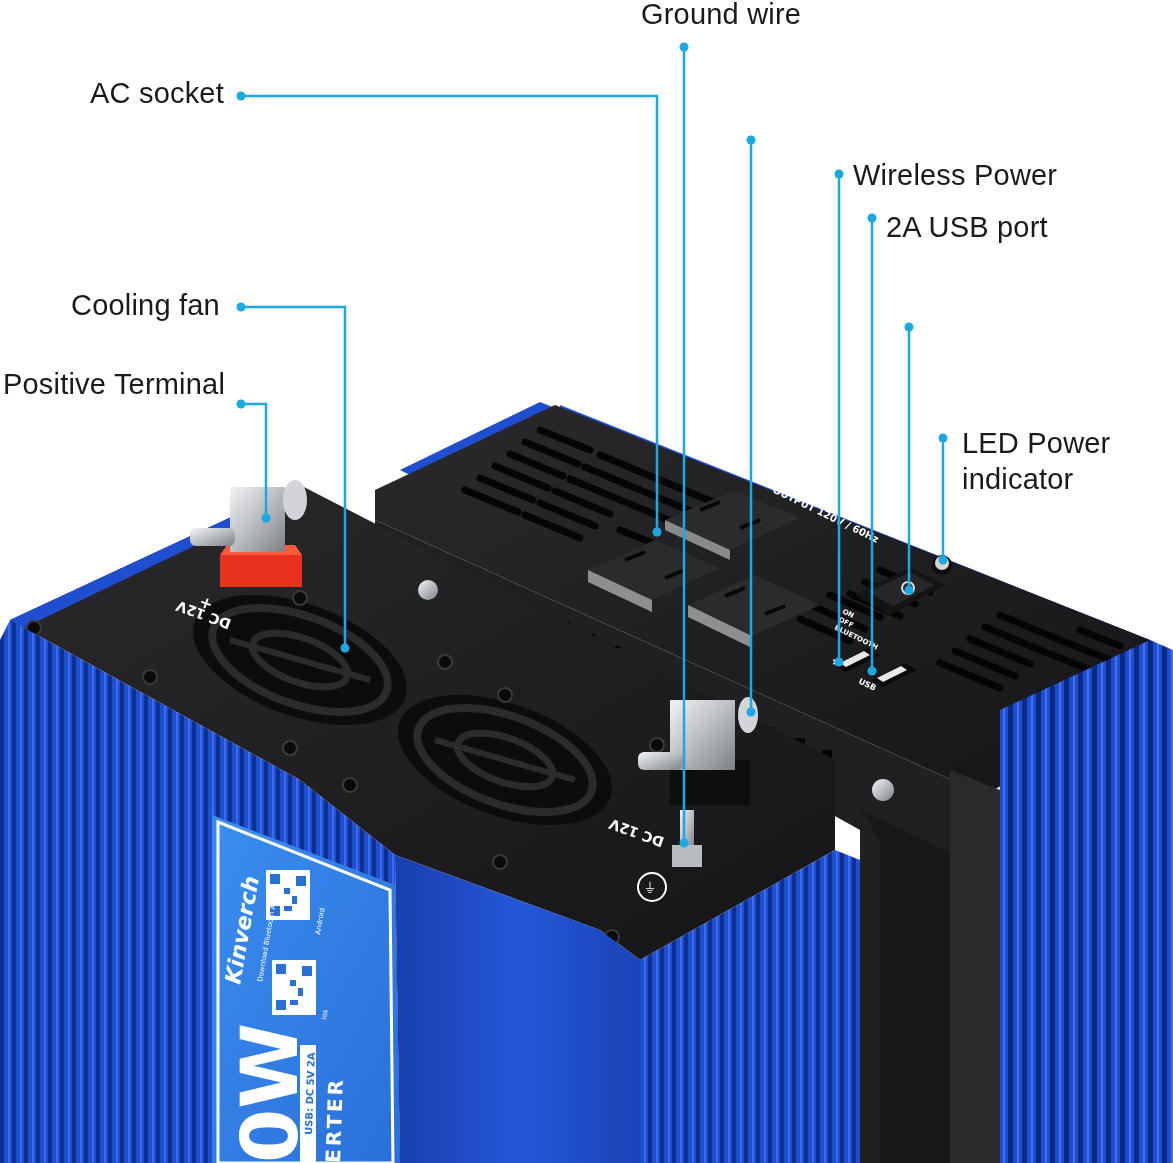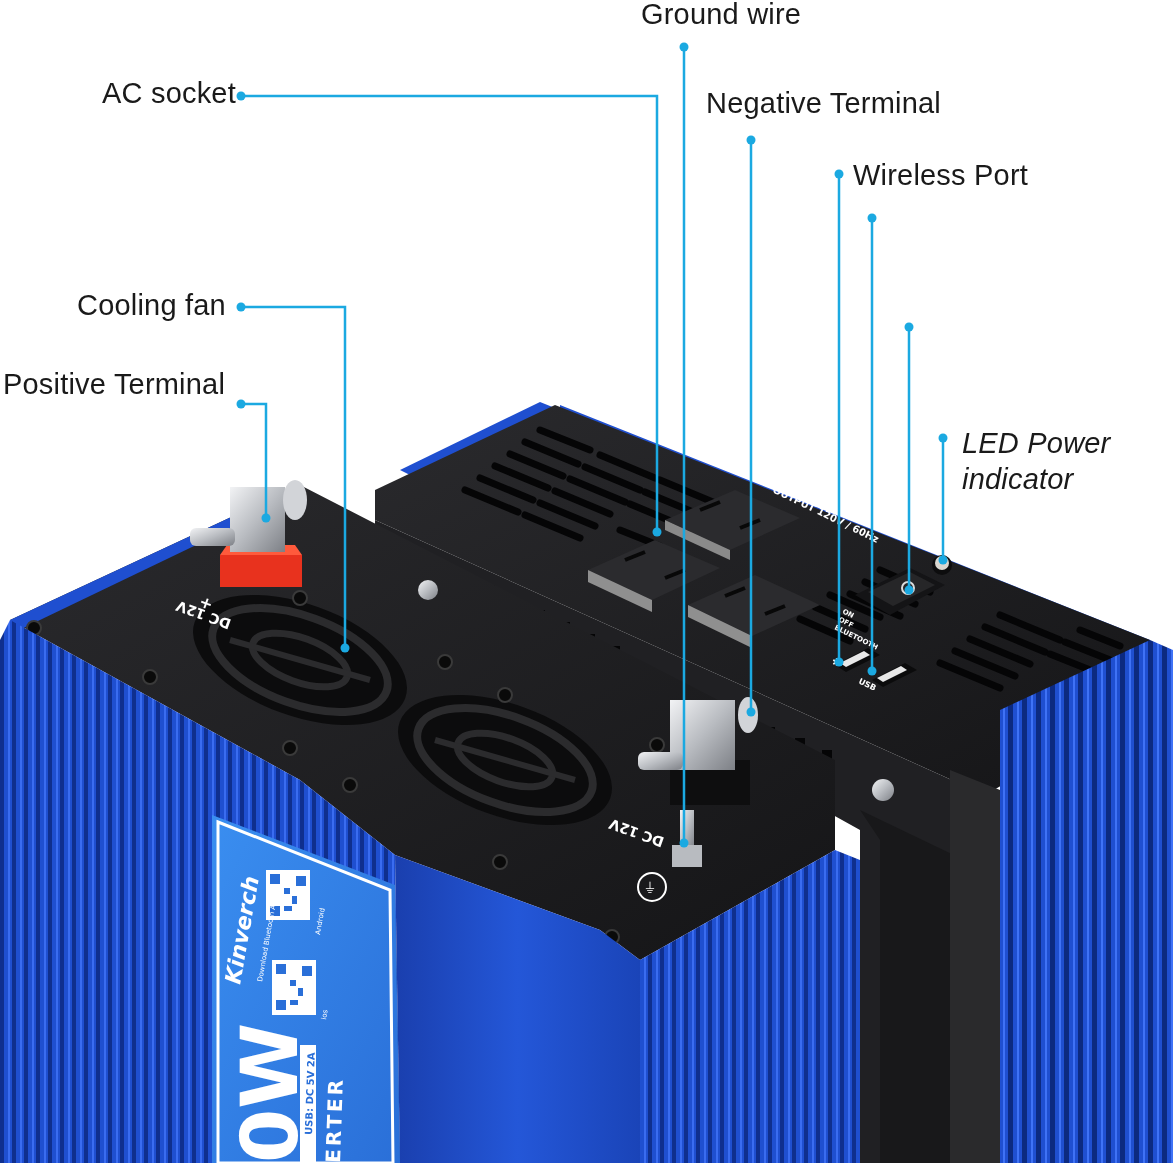--- a/index.html
+++ b/index.html
@@ -284,20 +284,20 @@
         <circle cx="909" cy="590" r="4.5"></circle>
       <circle cx="943" cy="438" r="4.5"></circle>
         <circle cx="943" cy="560" r="4.5"></circle>
       <circle cx="241" cy="307" r="4.5"></circle>
         <circle cx="345" cy="648" r="4.5"></circle>
       <circle cx="241" cy="404" r="4.5"></circle>
         <circle cx="266" cy="518" r="4.5"></circle>
     </g>
   </svg>
 
-  <div class="label" style="left:102px; top:75px;">AC socket</div>
+  <div class="label" style="left:90px; top:75px;">AC socket</div>
   <div class="label" style="left:641px; top:-4px;">Ground wire</div>
-  <div class="label" style="left:706px; top:85px;">Negative Terminal</div>
-  <div class="label" style="left:853px; top:157px;">Wireless Port</div>
-  <div class="label" style="left:77px; top:287px;">Cooling fan</div>
+  <div class="label" style="left:853px; top:157px;">Wireless Power</div>
+  <div class="label" style="left:886px; top:209px;">2A USB port</div>
+  <div class="label" style="left:71px; top:287px;">Cooling fan</div>
   <div class="label" style="left:3px; top:366px;">Positive Terminal</div>
-  <div class="label ml" style="left:962px; top:425px; width:180px;font-style:italic;">LED Power indicator</div>
+  <div class="label ml" style="left:962px; top:425px; width:180px;">LED Power indicator</div>
 </div>
 
 </body></html>

